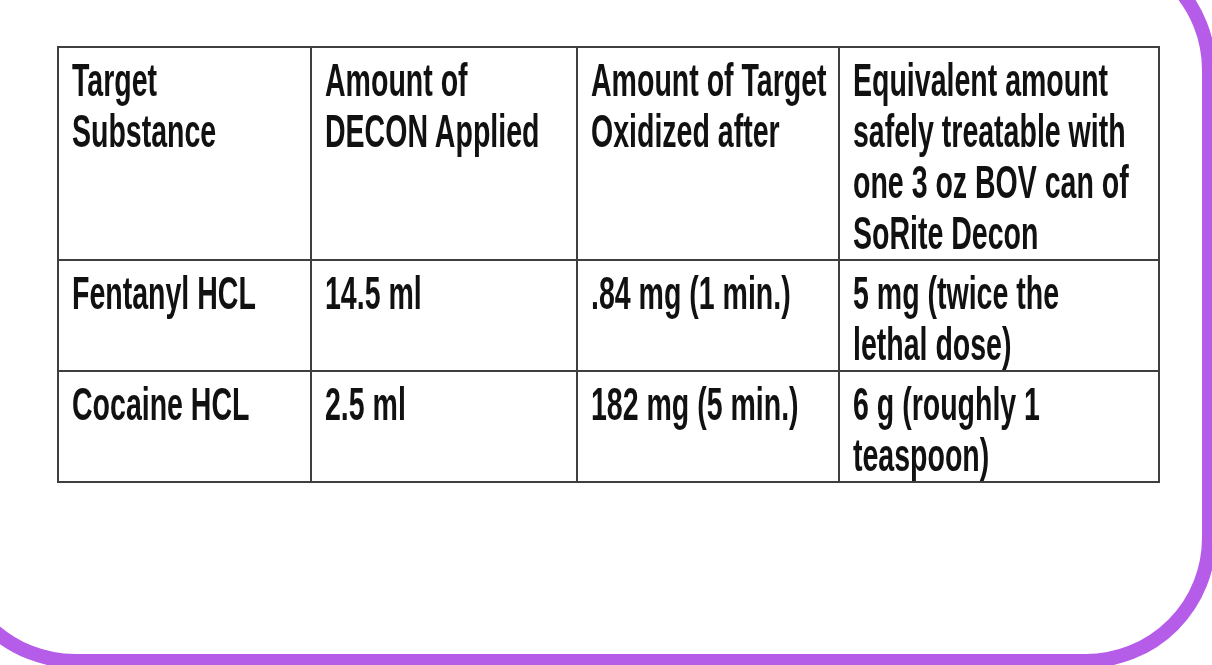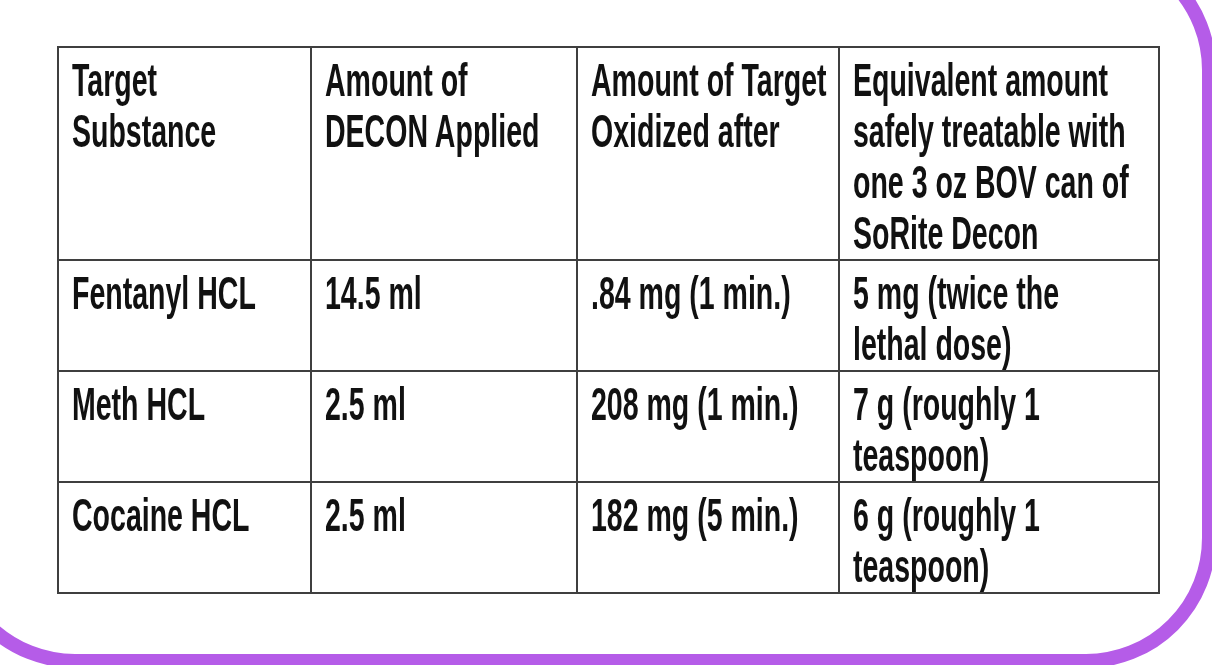--- a/index.html
+++ b/index.html
@@ -105,35 +105,20 @@
         </td>
         <td>
           <span class="txt">.84 mg (1 min.)</span>
         </td>
         <td>
           <span class="txt">5 mg (twice the
 lethal dose)</span>
         </td>
       </tr>
 
-      <tr class="r2">
-        <td>
-          <span class="txt">Meth HCL</span>
-        </td>
-        <td>
-          <span class="txt">2.5 ml</span>
-        </td>
-        <td>
-          <span class="txt">208 mg (1 min.)</span>
-        </td>
-        <td>
-          <span class="txt">7 g (roughly 1
-teaspoon)</span>
-        </td>
-      </tr>
 
       <tr class="r3">
         <td>
           <span class="txt">Cocaine HCL</span>
         </td>
         <td>
           <span class="txt">2.5 ml</span>
         </td>
         <td>
           <span class="txt">182 mg (5 min.)</span>

